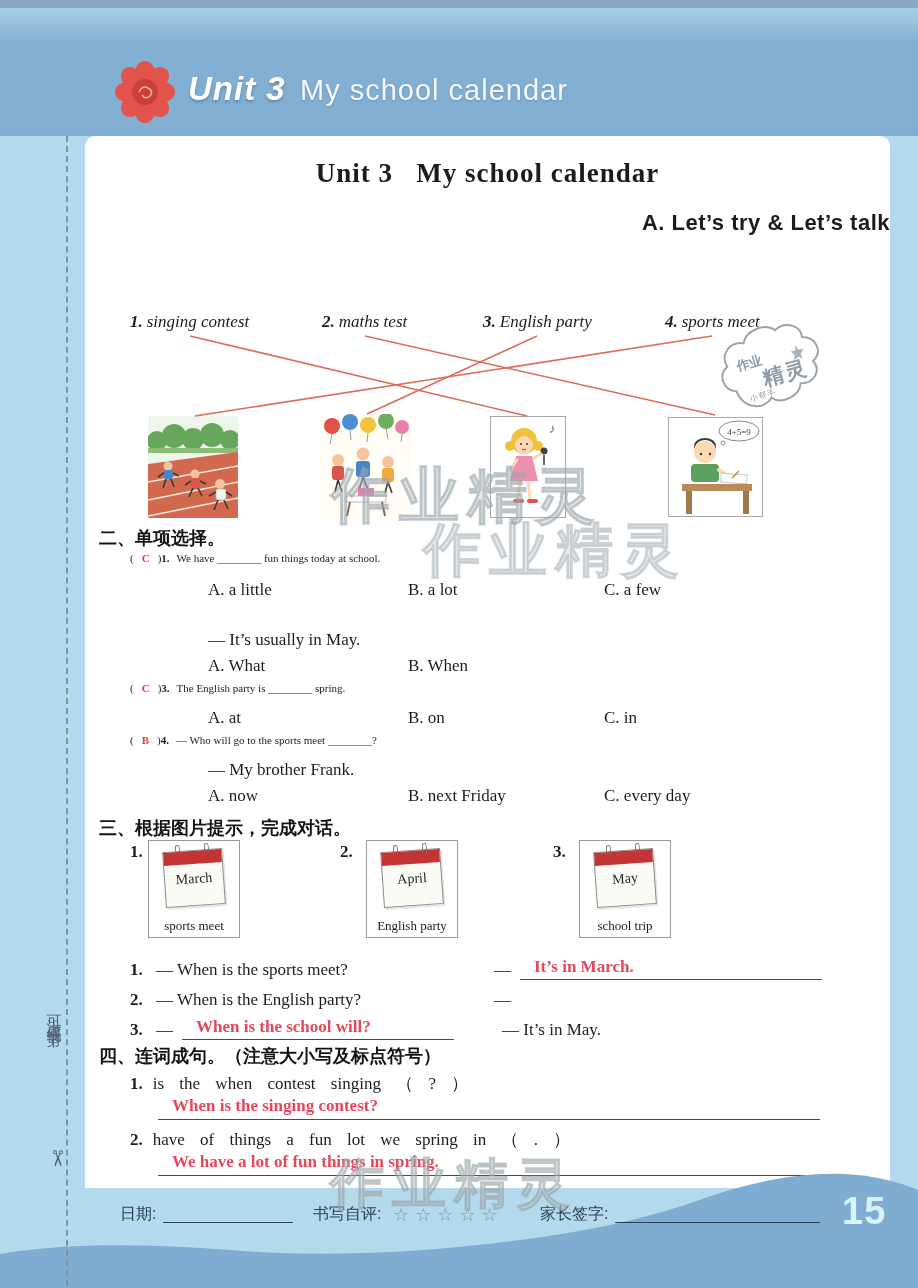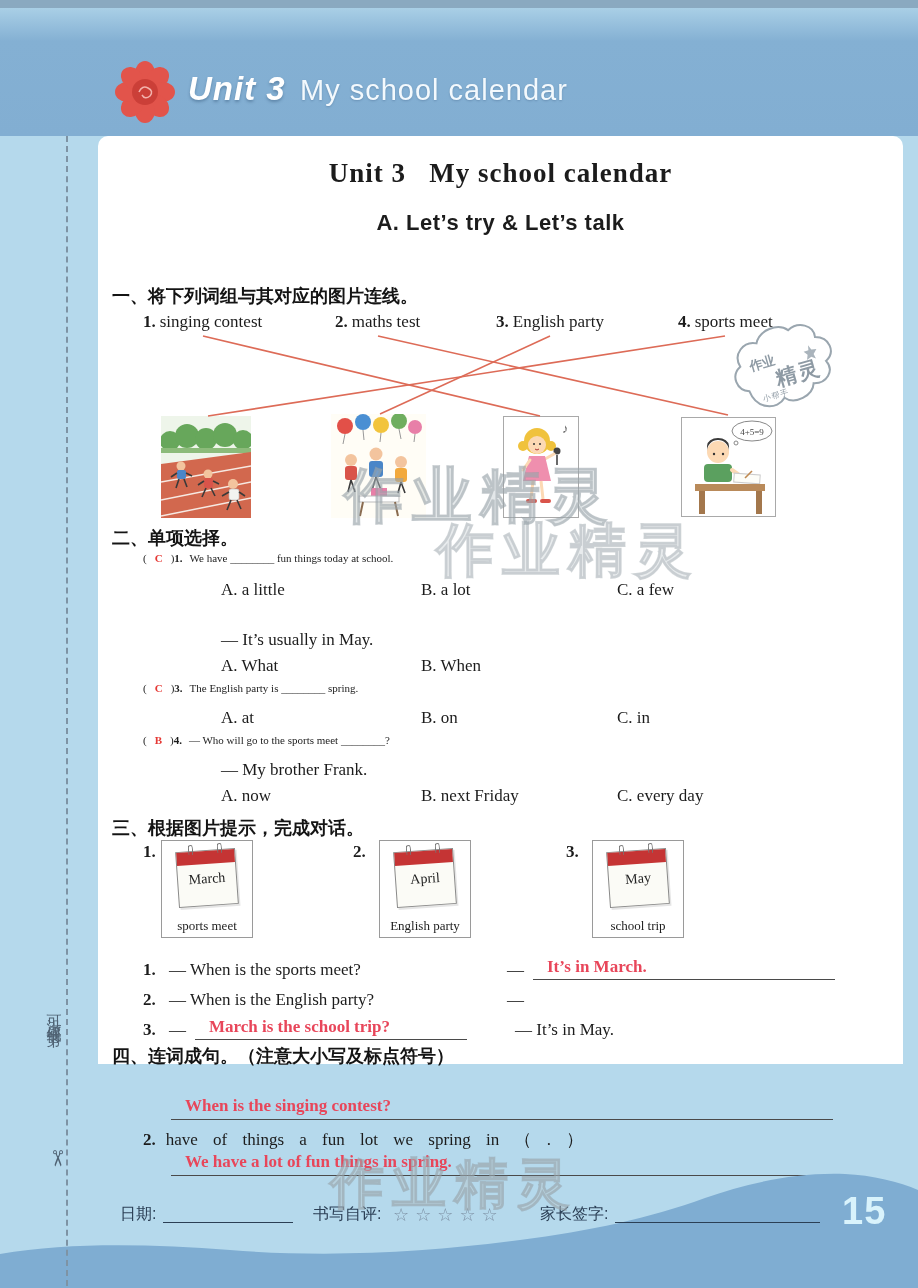--- a/index.html
+++ b/index.html
@@ -22,39 +22,39 @@
     letter-spacing:1px;
   }
   .unit-title {
     position:absolute; left:300px; top:66px;
     font-family:"Liberation Sans", sans-serif; font-weight:500;
     font-size:29px; color:#f3f9fd; text-shadow:0 1px 2px rgba(30,60,95,.25);
     letter-spacing:1px;
   }
   
   .page {
-    position:absolute; left:98px; top:128px; width:805px; height:928px;
+    position:absolute; left:85px; top:128px; width:805px; height:1052px;
     background:#ffffff; border-radius:10px 10px 0 0;
   }
   .page-title {
     position:absolute; left:0; top:22px; width:805px; text-align:center;
     font-size:27px; font-weight:700; letter-spacing:1px; white-space:pre;
   }
   .page-subtitle {
-    position:absolute; left:0; top:74px; width:805px; text-align:center;
+    position:absolute; left:0; top:74px; width:805px; text-align:right;
     font-family:"Liberation Sans", sans-serif; font-size:22px; font-weight:700;
     letter-spacing:.5px;
   }
   .sec-heading {
     position:absolute; left:14px;
     font-family:"Liberation Sans","DejaVu Sans", sans-serif;
     font-size:18px; font-weight:600; color:#141414;
   }
   
-  .phrase { position:absolute; top:176px; font-size:17px; }
+  .phrase { position:absolute; top:176px; font-size:17px;font-style:italic; }
   .phrase b { font-weight:700; margin-right:4px; }
   .match-lines { position:absolute; left:0; top:0; width:805px; height:1052px; pointer-events:none; }
   .pic { position:absolute; background:#fff; }
   .pic.bordered { border:1px solid #a9a9a9; }
   
   .stamp { position:absolute; left:628px; top:186px; width:122px; height:96px;
            transform:rotate(-16deg); color:#8e9aa4; }
   .stamp-t1 { position:absolute; left:26px; top:26px; font-size:13px; font-weight:700;
               font-family:"Liberation Sans", sans-serif; }
   .stamp-t2 { position:absolute; left:48px; top:40px; font-size:21px; font-weight:800;
@@ -145,21 +145,20 @@
     </svg>
     <span class="unit-label">Unit 3</span>
     <span class="unit-title">My school calendar</span>
   </div>
 
   <div class="page">
 
     <div class="page-title">Unit 3   My school calendar</div>
     <div class="page-subtitle">A. Let’s try &amp; Let’s talk</div>
 
-    <div class="sec-heading" style="top:148px">一、将下列词组与其对应的图片连线。</div>
 
     <span class="phrase" style="left:45px"><b>1.</b><span>singing contest</span></span>
     <span class="phrase" style="left:237px"><b>2.</b><span>maths test</span></span>
     <span class="phrase" style="left:398px"><b>3.</b><span>English party</span></span>
     <span class="phrase" style="left:580px"><b>4.</b><span>sports meet</span></span>
 
     <div class="pic" style="left:63px; top:280px; width:90px; height:102px">
       <svg width="90" height="102" viewBox="0 0 90 102">
         <rect width="90" height="102" fill="#eef5ea"></rect>
         <g fill="#67a75b">
@@ -353,26 +352,29 @@
       <span class="dlg-line"><span class="hand">It’s in March.</span></span>
     </div>
     <div class="dlg-row" style="top:848px">
       <span class="dlg-num">2.</span>
       <span class="dlg-left">— When is the English party?</span>
       <span class="dlg-dash">—</span>
     </div>
     <div class="dlg-row" style="top:878px">
       <span class="dlg-num">3.</span>
       <span class="dlg-dash">—</span>
-      <span class="dlg-line fixed"><span class="hand">March is the school trip?</span></span>
+      <span class="dlg-line fixed"><span class="hand">When is the school will?</span></span>
       <span class="dlg-right">— It’s in May.</span>
     </div>
 
     <div class="sec-heading" style="top:908px">四、连词成句。（注意大小写及标点符号）</div>
 
+    <div class="s4-words" style="top:936px">
+      <b>1.</b><span class="words">is the when contest singing （ ? ）</span>
+    </div>
     <div class="s4-ans" style="top:960px">
       <span class="hand">When is the singing contest?</span>
     </div>
 
     <div class="s4-words" style="top:992px">
       <b>2.</b><span class="words">have of things a fun lot we spring in （ . ）</span>
     </div>
     <div class="s4-ans" style="top:1016px">
       <span class="hand">We have a lot of fun things in spring.</span>
     </div>

